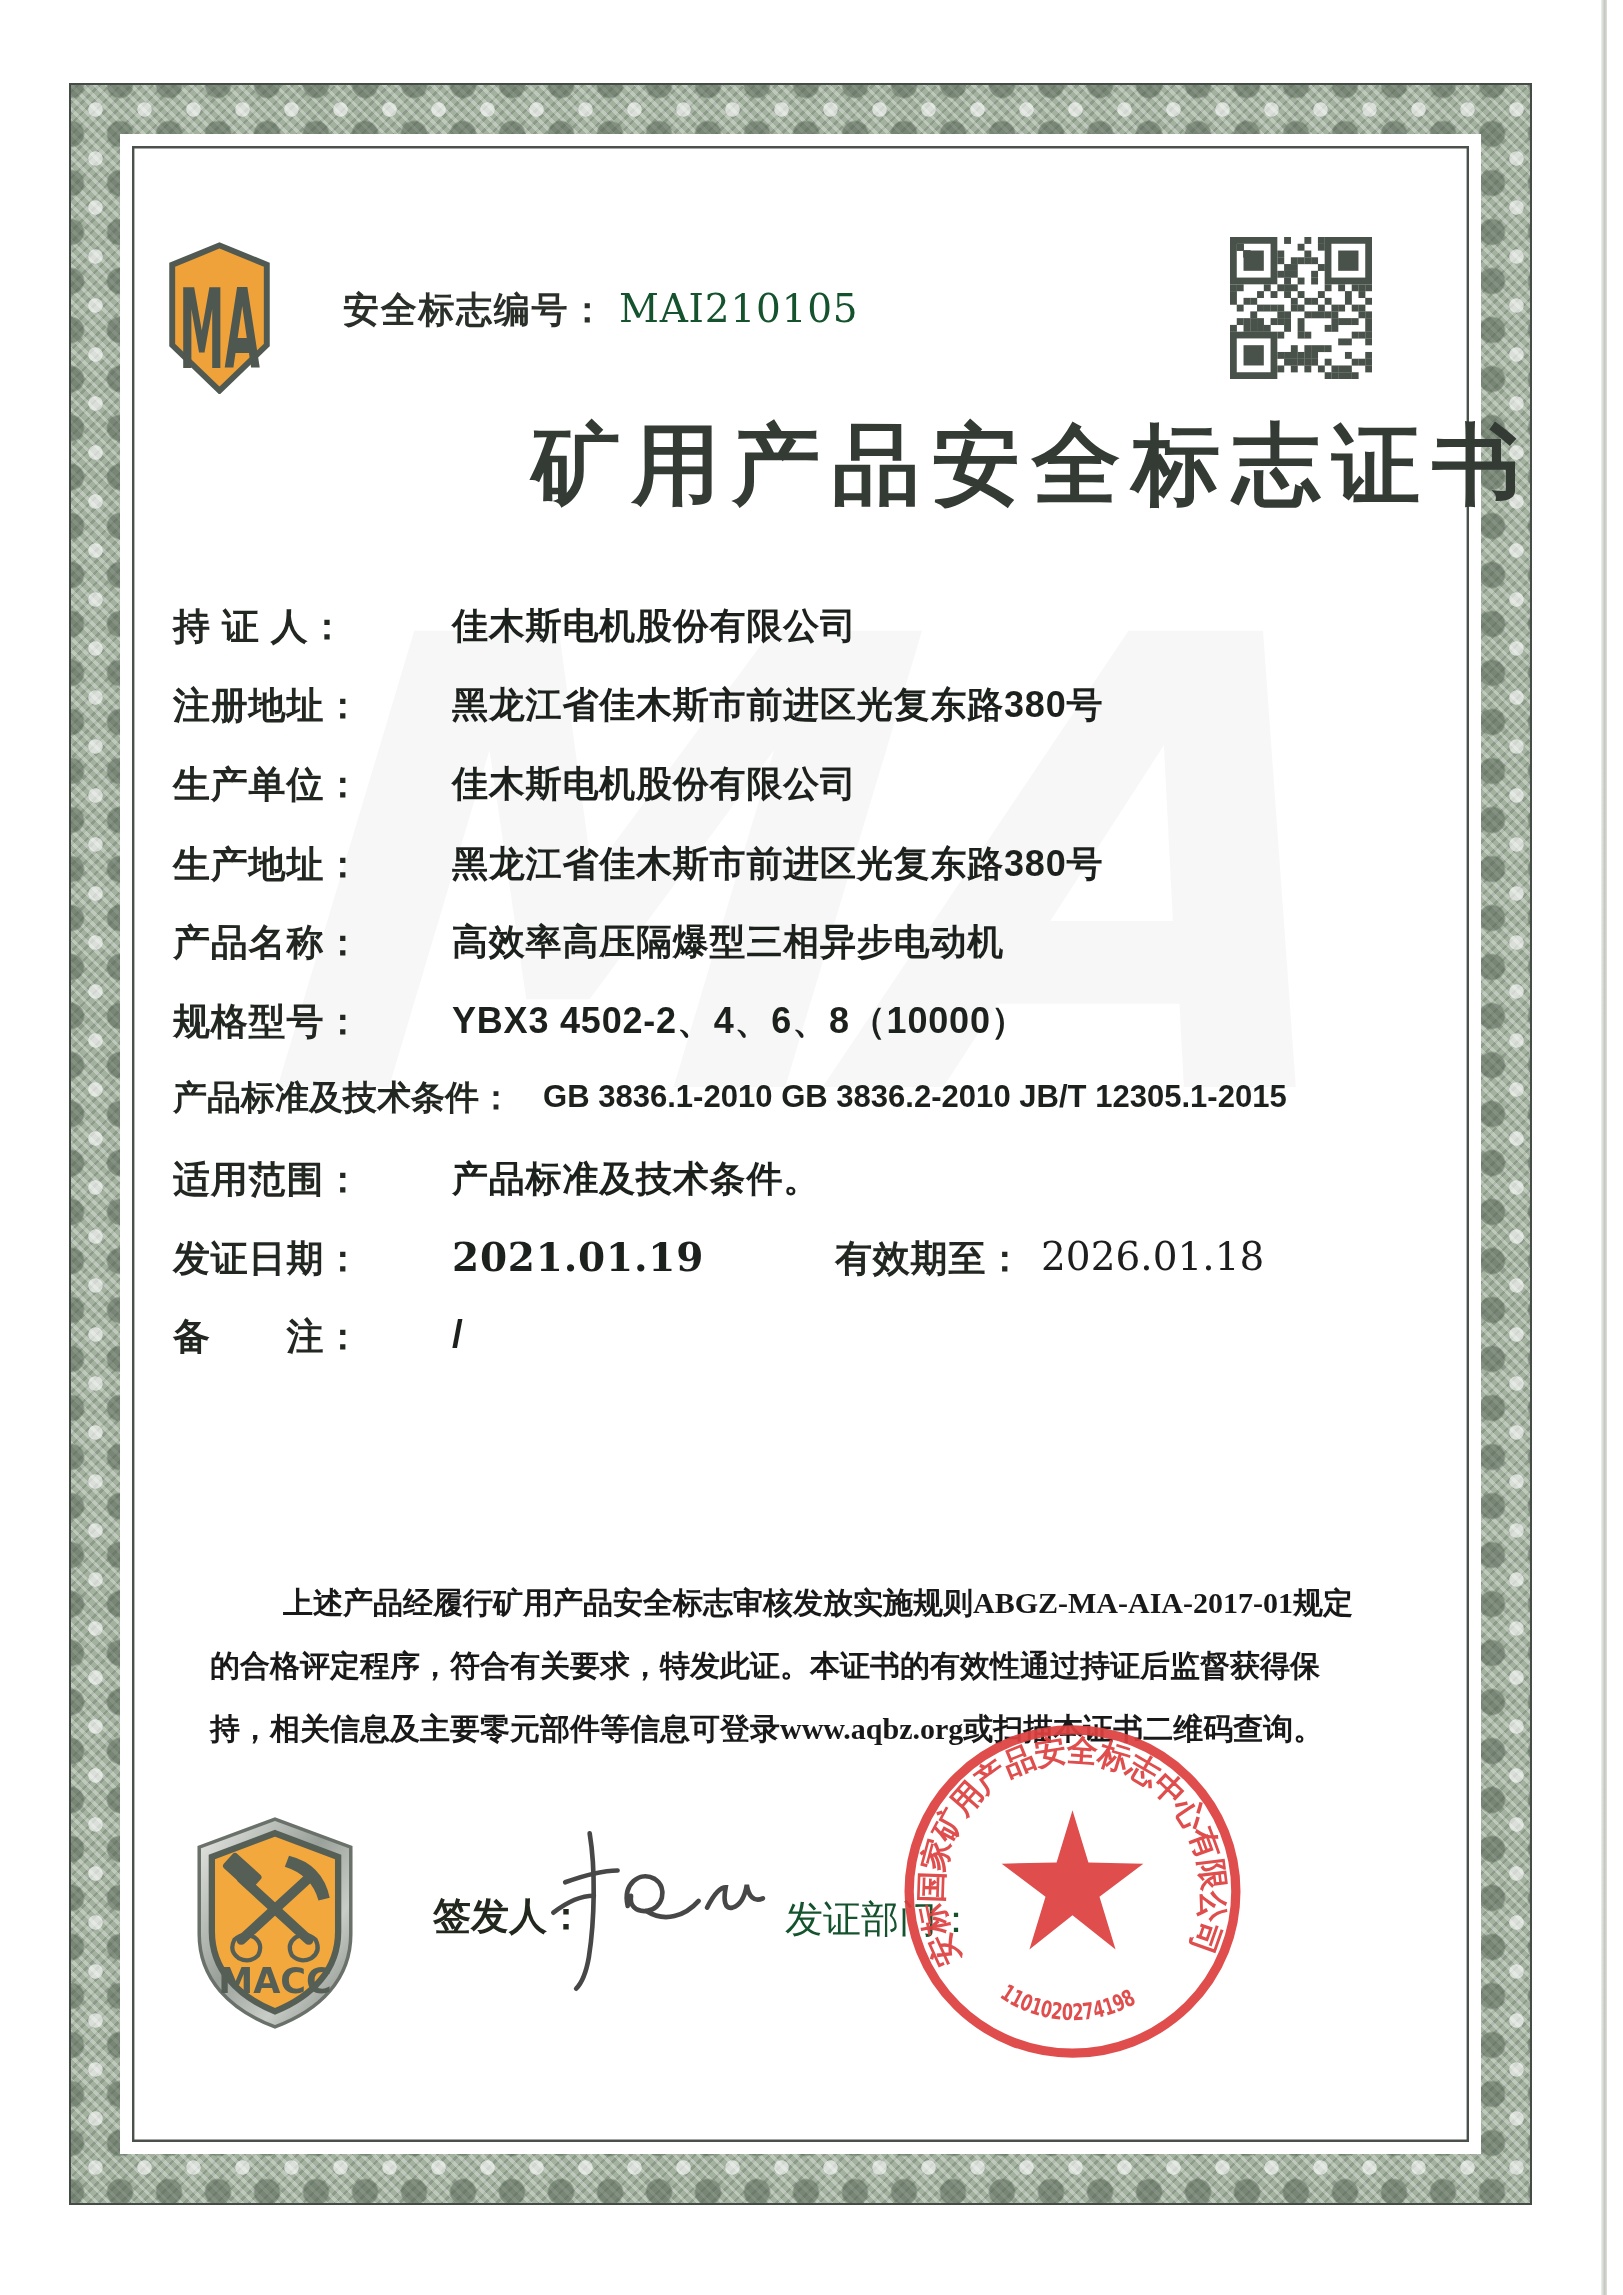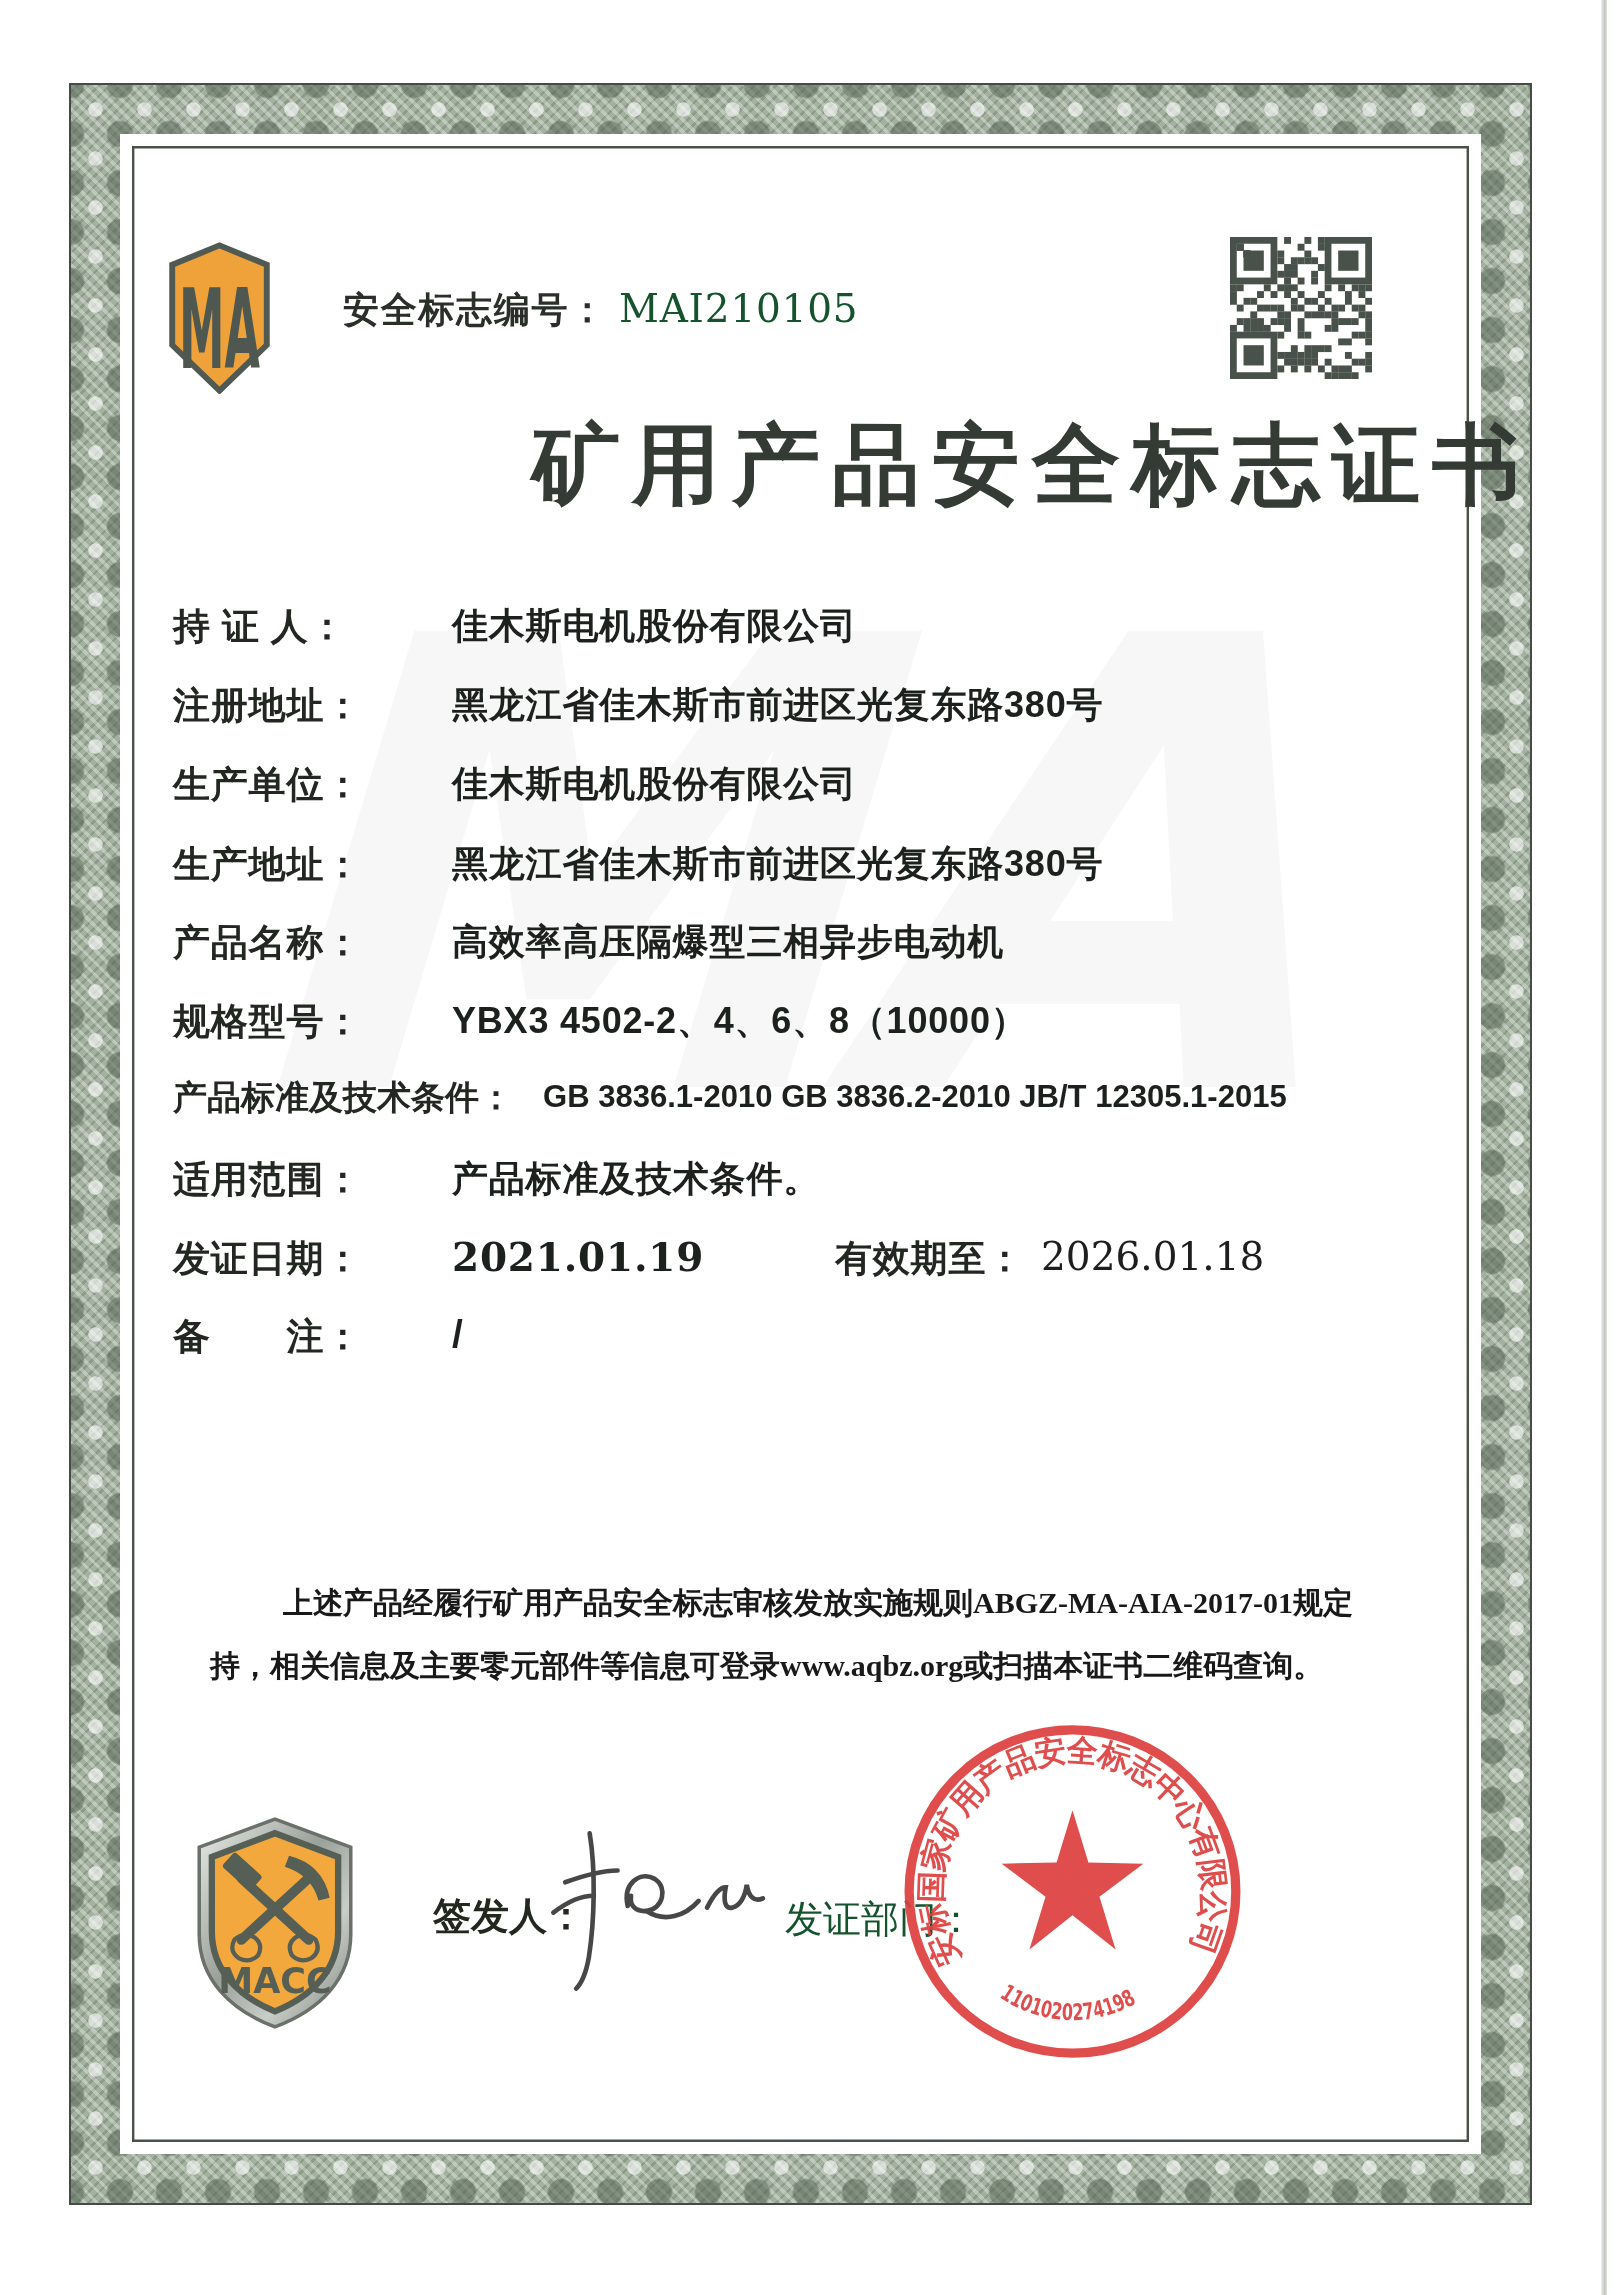--- a/index.html
+++ b/index.html
@@ -294,20 +294,21 @@
     <span class="date-part serifnum" style="left:868px;font-size:39px">2026.01.18</span>
   </div>
 
   <div class="row" style="top:1312px">
     <span class="lbl">备　　注：</span>
     <span class="val" style="font-size:39px">/</span>
   </div>
 
   <div class="statement">
     <div class="line">上述产品经履行矿用产品安全标志审核发放实施规则ABGZ-MA-AIA-2017-01规定</div>
+    <div class="line">的合格评定程序，符合有关要求，特发此证。本证书的有效性通过持证后监督获得保</div>
     <div class="line">持，相关信息及主要零元部件等信息可登录www.aqbz.org或扫描本证书二维码查询。</div>
   </div>
 
   <svg class="macc-logo" viewBox="0 0 124 152">
     <defs>
       <linearGradient id="silver" x1="0" y1="0" x2="1" y2="1">
         <stop offset="0" stop-color="#e8eae6"></stop>
           <stop offset=".45" stop-color="#9aa09a"></stop>
         <stop offset=".7" stop-color="#c9cdc8"></stop>
           <stop offset="1" stop-color="#7c837c"></stop>

